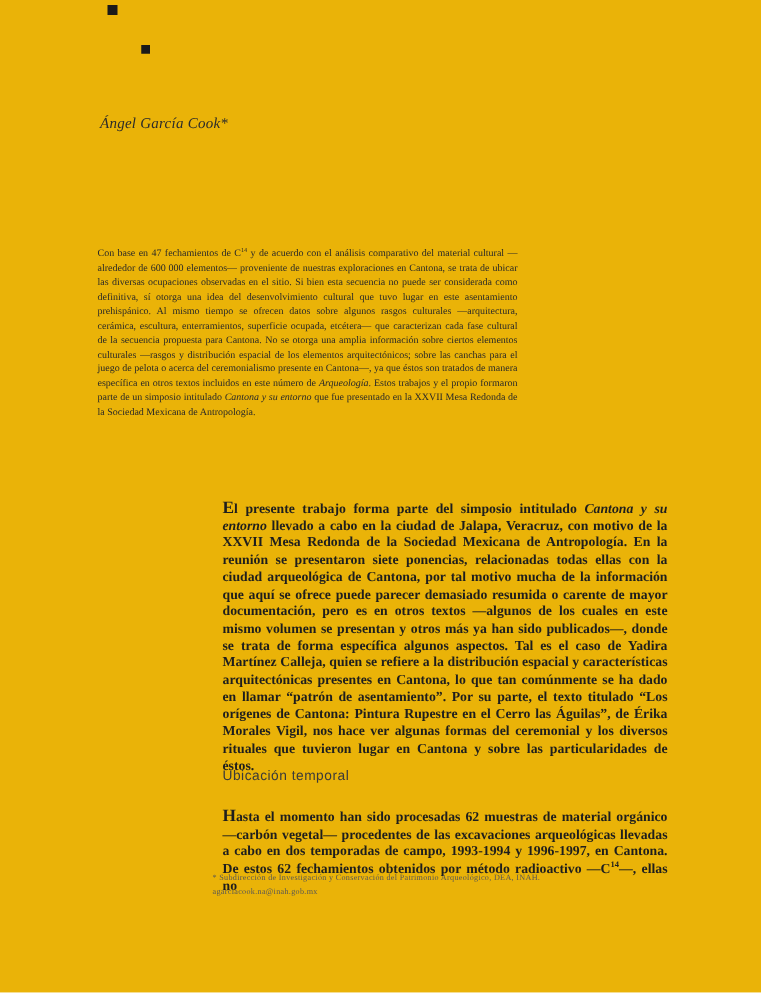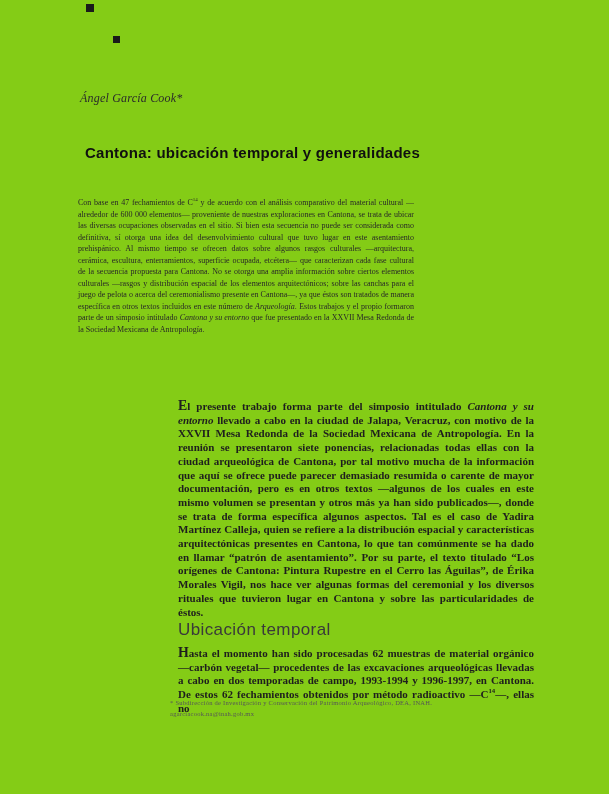--- a/index.html
+++ b/index.html
@@ -4,21 +4,21 @@
 <style>
   html, body {
     margin: 0;
     padding: 0;
     background: #ffffff;
   }
   .page {
     position: relative;
     width: 609px;
     height: 794px;
-    background: #84cc16;
+    background: #eab308;
     overflow: hidden;
     font-family: "Liberation Serif", serif;
     color: #1e1e1e;
   }
   .scan-mark {
     position: absolute;
     background: #1a1a1a;
   }
   .scan-mark.m1 { left: 86px; top: 4px; width: 8px; height: 8px; }
   .scan-mark.m2 { left: 113px; top: 36px; width: 7px; height: 7px; }
@@ -64,21 +64,21 @@
     font-weight: bold;
   }
   .para1 { left: 178px; top: 388px; }
   .para2 { left: 178px; top: 635px; }
   .versal::first-letter { font-size: 126%; }
   .section-heading {
     position: absolute;
     left: 178px;
     top: 606px;
     font-family: "Liberation Sans", sans-serif;
-    font-size: 17px;
+    font-size: 11px;
     font-weight: 400;
     letter-spacing: 0.4px;
     color: #3a3a3a;
     white-space: nowrap;
   }
   .footnote {
     position: absolute;
     left: 170px;
     top: 697px;
     width: 330px;
@@ -98,21 +98,20 @@
 </head>
 <body>
 
 <div class="page">
 
   <span class="scan-mark m1"></span>
   <span class="scan-mark m2"></span>
 
   <div class="author">Ángel García Cook*</div>
 
-  <h1 class="title">Cantona: ubicación temporal y generalidades</h1>
 
   <p class="abstract"><span>Con base en 47 fechamientos de C</span><sup>14</sup><span> y de acuerdo con el análisis comparativo del material cultural —alrededor de 600 000 elementos— proveniente de nuestras exploraciones en Cantona, se trata de ubicar las diversas ocupaciones observadas en el sitio. Si bien esta secuencia no puede ser considerada como definitiva, sí otorga una idea del desenvolvimiento cultural que tuvo lugar en este asentamiento prehispánico. Al mismo tiempo se ofrecen datos sobre algunos rasgos culturales —arquitectura, cerámica, escultura, enterramientos, superficie ocupada, etcétera— que caracterizan cada fase cultural de la secuencia propuesta para Cantona. No se otorga una amplia información sobre ciertos elementos culturales —rasgos y distribución espacial de los elementos arquitectónicos; sobre las canchas para el juego de pelota o acerca del ceremonialismo presente en Cantona—, ya que éstos son tratados de manera específica en otros textos incluidos en este número de </span><i>Arqueología</i><span>. Estos trabajos y el propio formaron parte de un simposio intitulado </span><i>Cantona y su entorno</i><span> que fue presentado en la XXVII Mesa Redonda de la Sociedad Mexicana de Antropología.</span></p>
 
   <p class="body-para para1 versal"><span>El presente trabajo forma parte del simposio intitulado </span><i>Cantona y su entorno</i><span> llevado a cabo en la ciudad de Jalapa, Veracruz, con motivo de la XXVII Mesa Redonda de la Sociedad Mexicana de Antropología. En la reunión se presentaron siete ponencias, relacionadas todas ellas con la ciudad arqueológica de Cantona, por tal motivo mucha de la información que aquí se ofrece puede parecer demasiado resumida o carente de mayor documentación, pero es en otros textos —algunos de los cuales en este mismo volumen se presentan y otros más ya han sido publicados—, donde se trata de forma específica algunos aspectos. Tal es el caso de Yadira Martínez Calleja, quien se refiere a la distribución espacial y características arquitectónicas presentes en Cantona, lo que tan comúnmente se ha dado en llamar “patrón de asentamiento”. Por su parte, el texto titulado “Los orígenes de Cantona: Pintura Rupestre en el Cerro las Águilas”, de Érika Morales Vigil, nos hace ver algunas formas del ceremonial y los diversos rituales que tuvieron lugar en Cantona y sobre las particularidades de éstos.</span></p>
 
   <h2 class="section-heading">Ubicación temporal</h2>
 
   <p class="body-para para2 versal"><span>Hasta el momento han sido procesadas 62 muestras de material orgánico —carbón vegetal— procedentes de las excavaciones arqueológicas llevadas a cabo en dos temporadas de campo, 1993-1994 y 1996-1997, en Cantona. De estos 62 fechamientos obtenidos por método radioactivo —C</span><sup>14</sup><span>—, ellas no</span></p>
 
   <div class="footnote">

